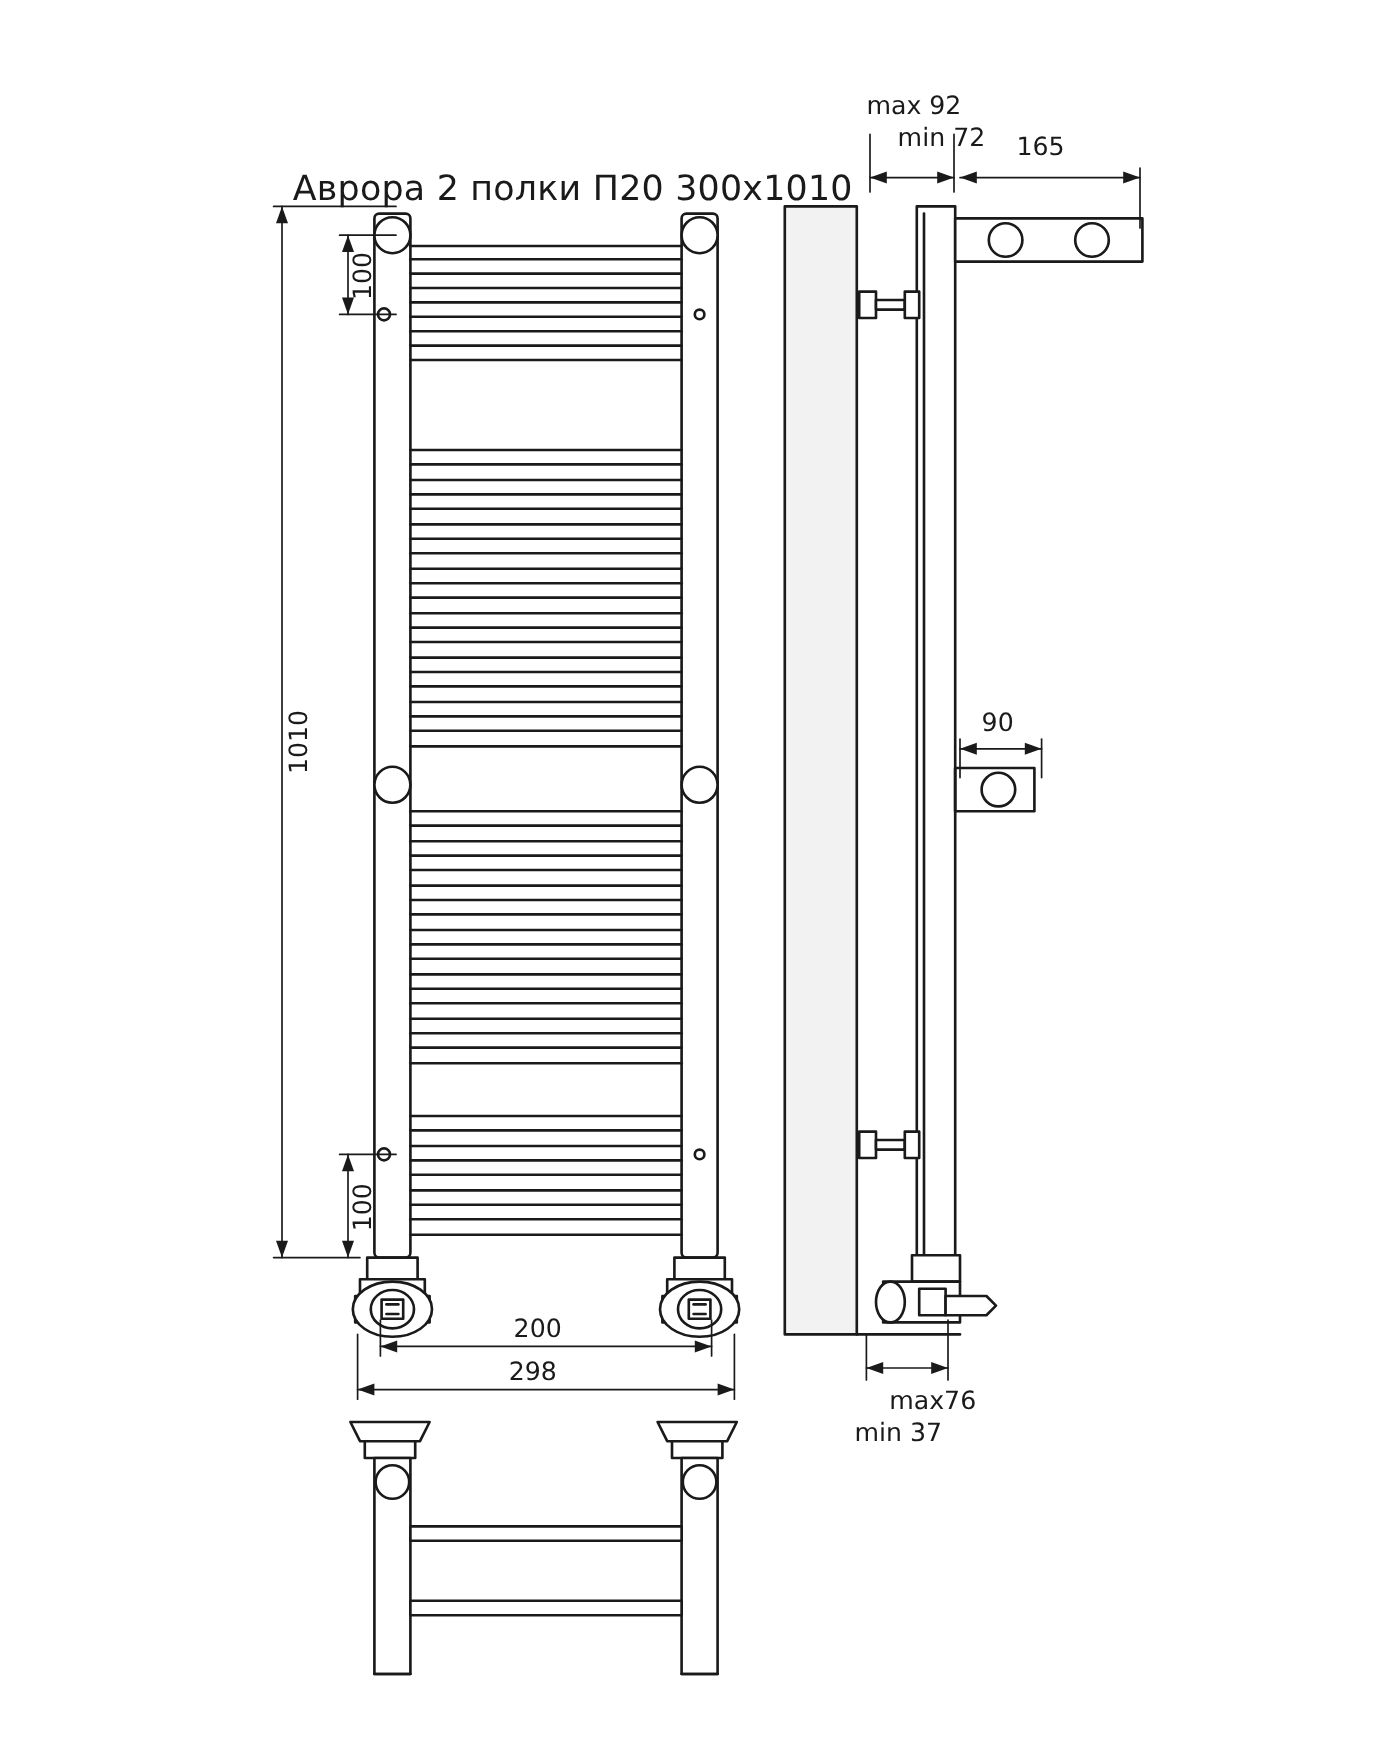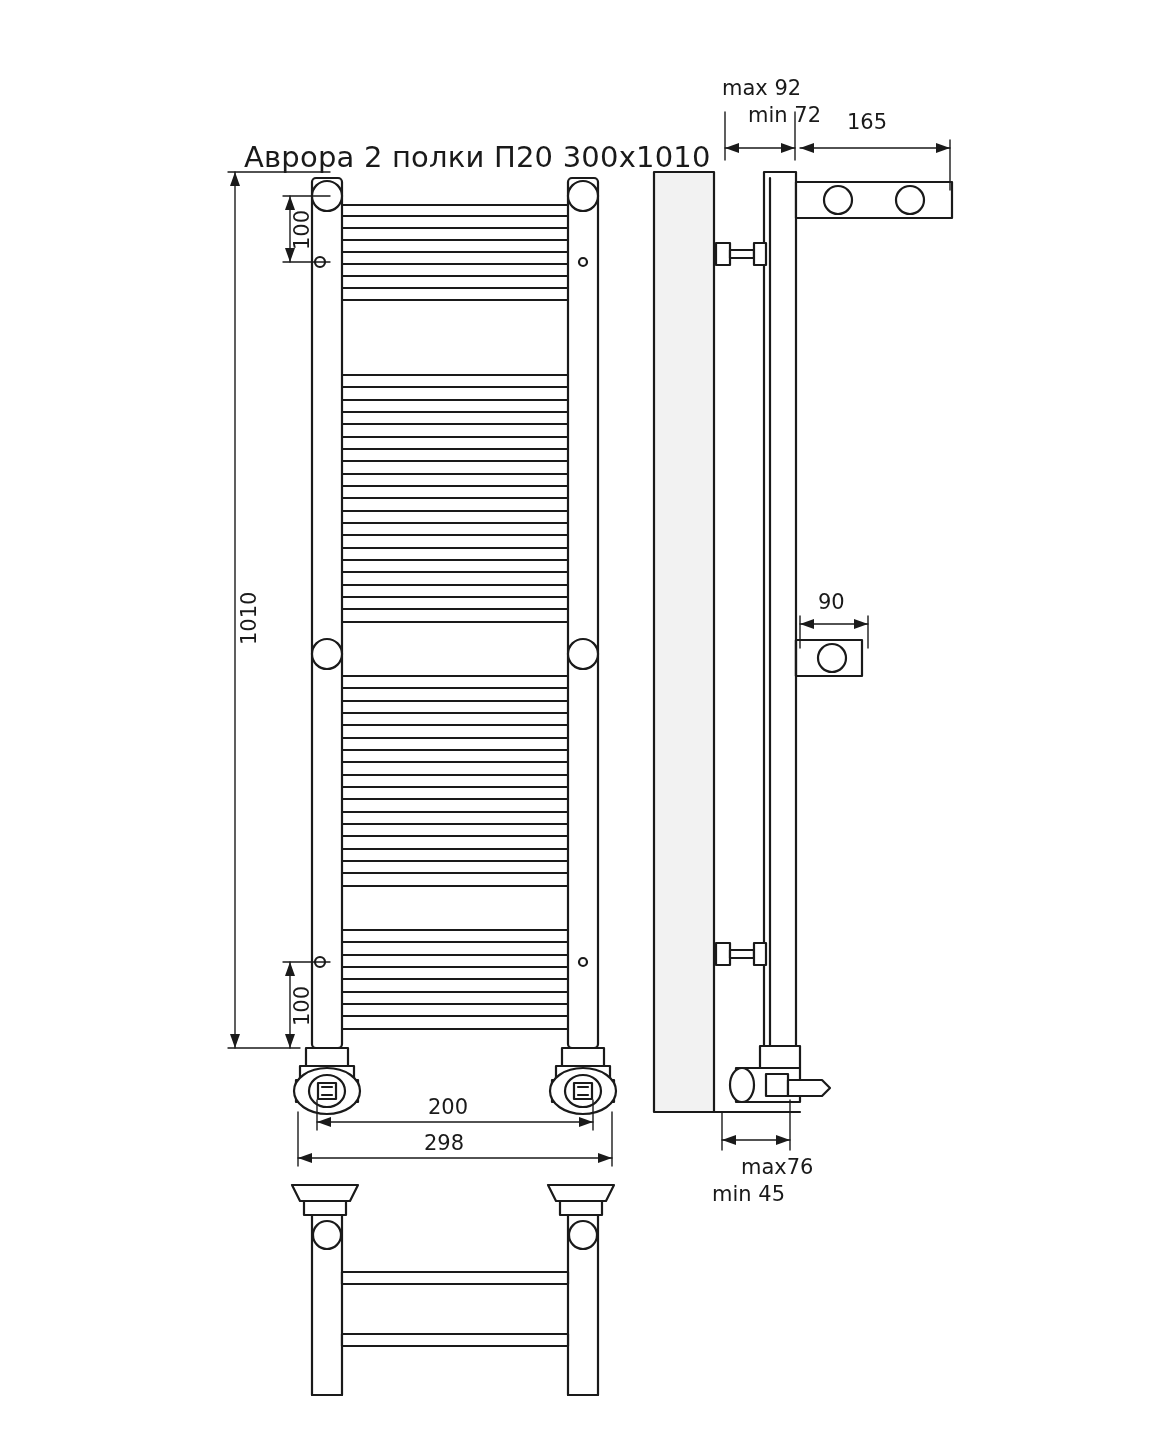--- a/index.html
+++ b/index.html
@@ -298,15 +298,15 @@
   <div class="lbl dim" style="left:722px; top:76px;">max 92</div>
 
   <div class="lbl dim" style="left:704px; top:103px;padding-left:44px;">min 72</div>
 
   <div class="lbl dim" style="left:847px; top:110px;">165</div>
 
   <div class="lbl dim" style="left:818px; top:590px;">90</div>
 
   <div class="lbl dim" style="left:707px; top:1155px;margin-left:34px;">max76</div>
 
-  <div class="lbl dim" style="left:712px; top:1182px;">min 45</div>
+  <div class="lbl dim" style="left:712px; top:1182px;">min 37</div>
 
 </div>
 
 </body></html>

